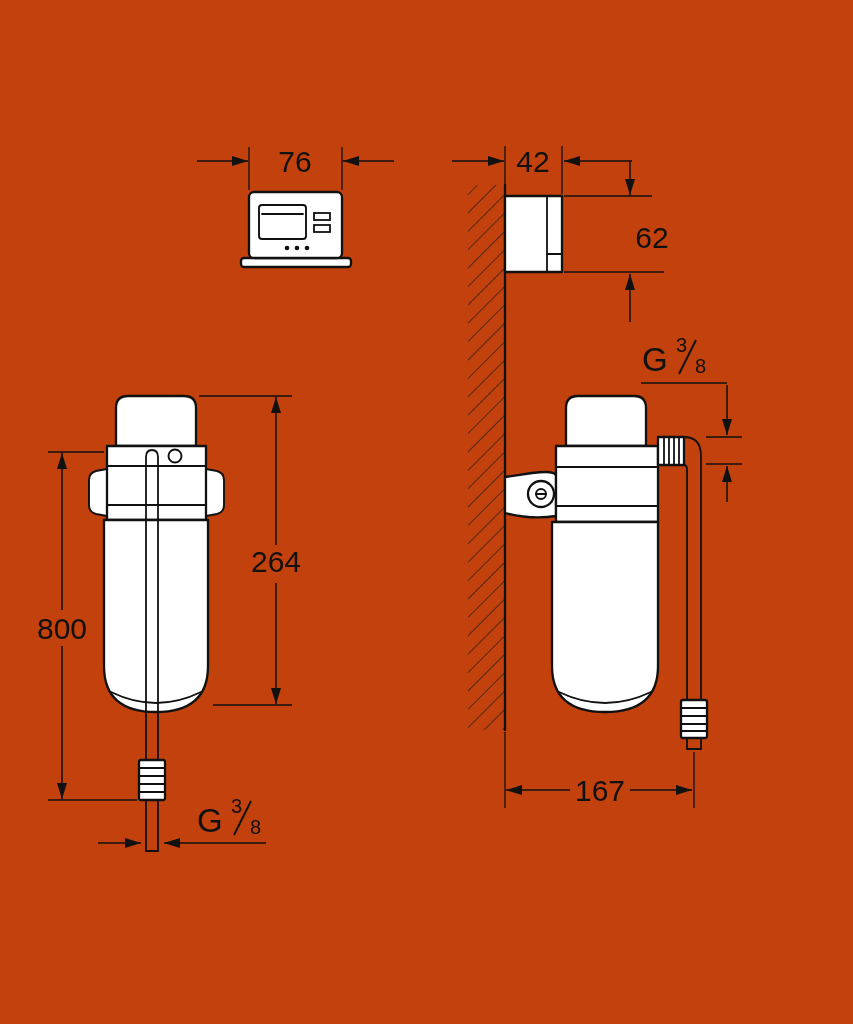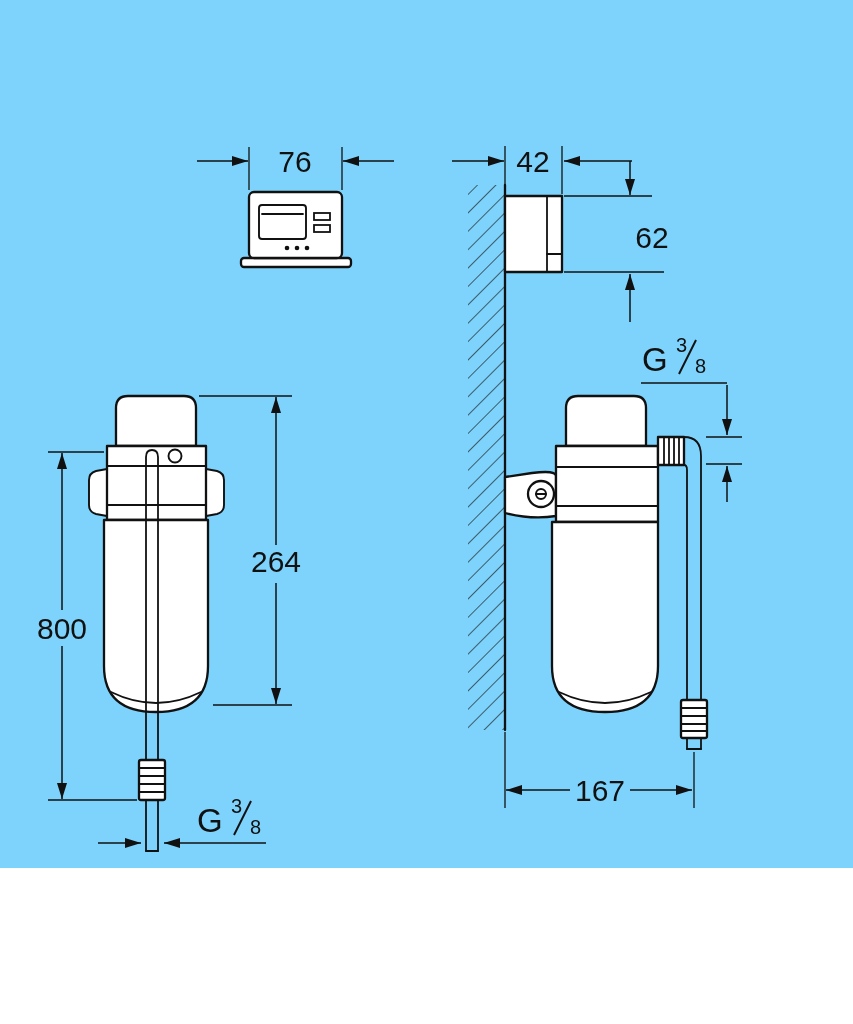--- a/index.html
+++ b/index.html
@@ -1,17 +1,17 @@
 <!DOCTYPE html>
 <html><head>
 <meta charset="utf-8">
 <style>
   html,body{margin:0;padding:0;background:#ffffff;}
   .canvas{
-    width:853px;height:868px;background:#7dd3fc;position:relative;
+    width:853px;height:1024px;background:#c2410c;position:relative;
     font-family:"Liberation Sans","DejaVu Sans",sans-serif;
   }
   svg{display:block;}
   .obj{stroke:#111;stroke-width:2.3;fill:none;stroke-linejoin:round;stroke-linecap:round;}
   .objf{stroke:#111;stroke-width:2.3;fill:#fff;stroke-linejoin:round;}
   .det{stroke:#111;stroke-width:1.8;fill:none;stroke-linecap:round;}
   .detf{stroke:#111;stroke-width:1.9;fill:#fff;}
   .dimline{stroke:#111;stroke-width:1.5;fill:none;}
   .ext{stroke:#111;stroke-width:1.3;fill:none;}
   .dimtext{font-size:30px;fill:#111;}

